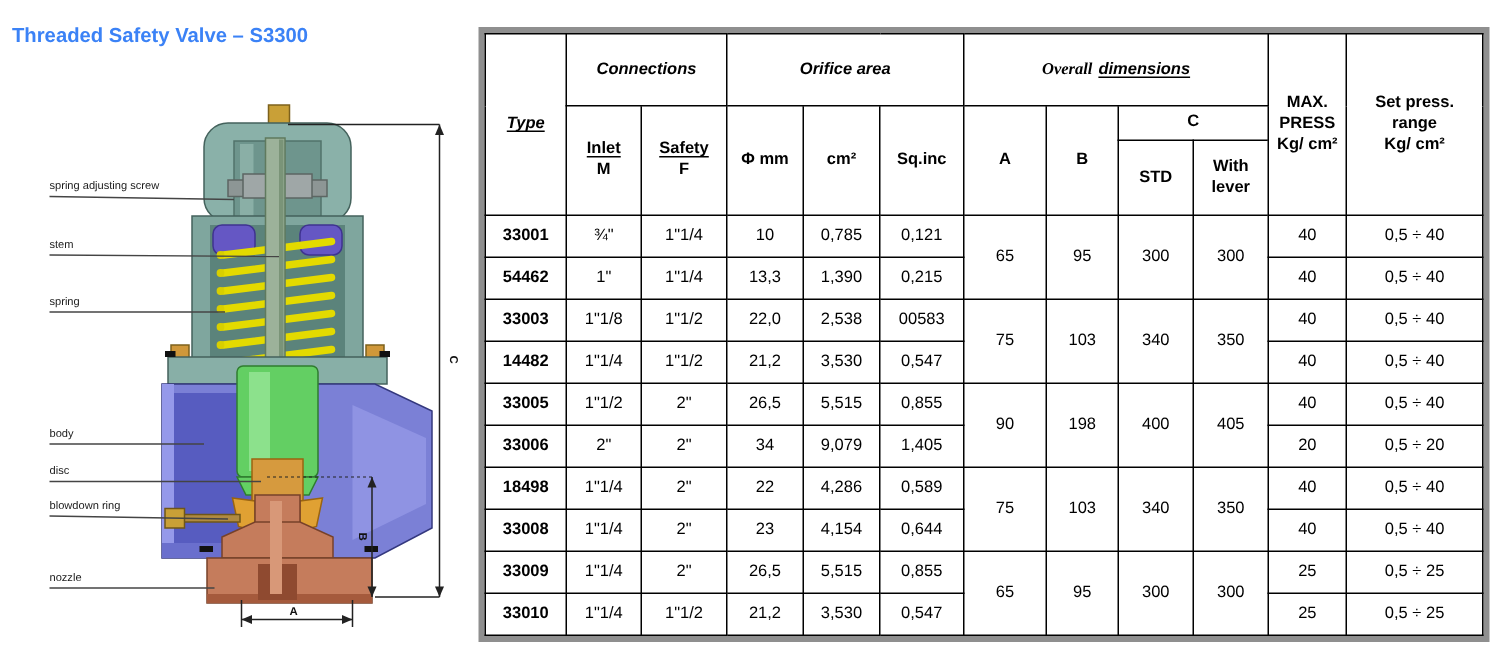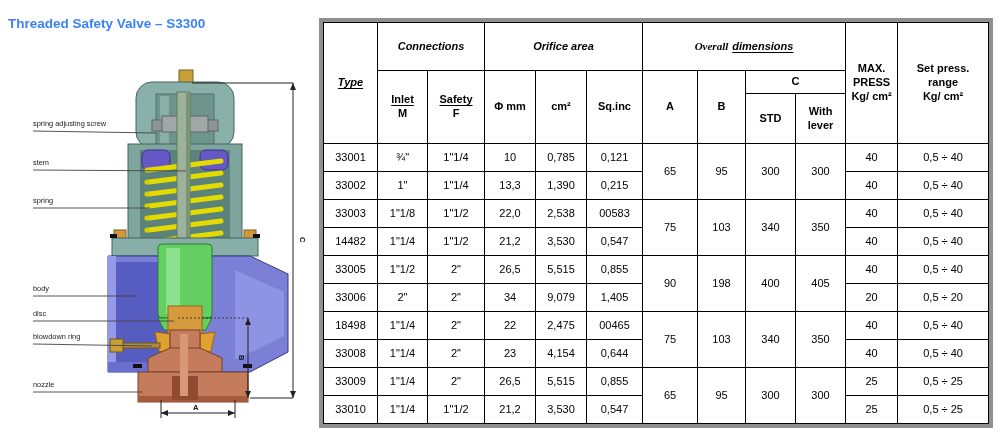--- a/index.html
+++ b/index.html
@@ -8,21 +8,21 @@
   .page-title{position:absolute;left:8px;top:16px;font-size:13.5px;font-weight:bold;color:#3b82f6;}
   .diagram-svg{position:absolute;left:0;top:0;}
   .tbl-wrap{position:absolute;left:319px;top:18px;border:4px solid #8f8f8f;background:#fff;}
   table{border-collapse:collapse;table-layout:fixed;width:665px;}
   td{border:1px solid #000;text-align:center;vertical-align:middle;
      font-size:11px;color:#000;padding:0;line-height:1.25;}
   thead td{font-weight:bold;}
   tr.h1{height:48px;} tr.h2{height:23px;} tr.h3{height:50px;}
   tbody tr{height:28px;}
   .it{font-style:italic;}
-  .b{font-weight:normal;}
+  .b{font-weight:bold;}
   .pre{white-space:pre-line;}
   .blk{display:block;}
   .sq{text-decoration-line:underline;text-decoration-style:wavy;
       text-decoration-color:#e4392c;text-decoration-thickness:1px;text-underline-offset:2px;text-decoration:underline;}
   .gap{margin-right:4px;font-family:Liberation Serif, serif;}
   svg text{font-family:"Liberation Sans",sans-serif;}
   .lbl{font-size:7.4px;fill:#1a1a1a;}
   .dim{font-size:7.6px;font-weight:bold;fill:#111;}
 </style>
 </head>
@@ -233,21 +233,21 @@
       <td>0,785</td>
       <td>0,121</td>
       <td rowspan="2">65</td>
       <td rowspan="2">95</td>
       <td rowspan="2">300</td>
       <td rowspan="2">300</td>
       <td>40</td>
       <td>0,5 ÷ 40</td>
     </tr>
     <tr>
-      <td class="b">33002</td>
+      <td class="b">54462</td>
       <td>1"</td>
       <td>1"1/4</td>
       <td>13,3</td>
       <td>1,390</td>
       <td>0,215</td>
       <td>40</td>
       <td>0,5 ÷ 40</td>
     </tr>
     <tr>
       <td class="b">33003</td>
@@ -295,22 +295,22 @@
       <td>9,079</td>
       <td>1,405</td>
       <td>20</td>
       <td>0,5 ÷ 20</td>
     </tr>
     <tr>
       <td class="b">18498</td>
       <td>1"1/4</td>
       <td>2"</td>
       <td>22</td>
-      <td>2,475</td>
-      <td>00465</td>
+      <td>4,286</td>
+      <td>0,589</td>
       <td rowspan="2">75</td>
       <td rowspan="2">103</td>
       <td rowspan="2">340</td>
       <td rowspan="2">350</td>
       <td>40</td>
       <td>0,5 ÷ 40</td>
     </tr>
     <tr>
       <td class="b">33008</td>
       <td>1"1/4</td>

